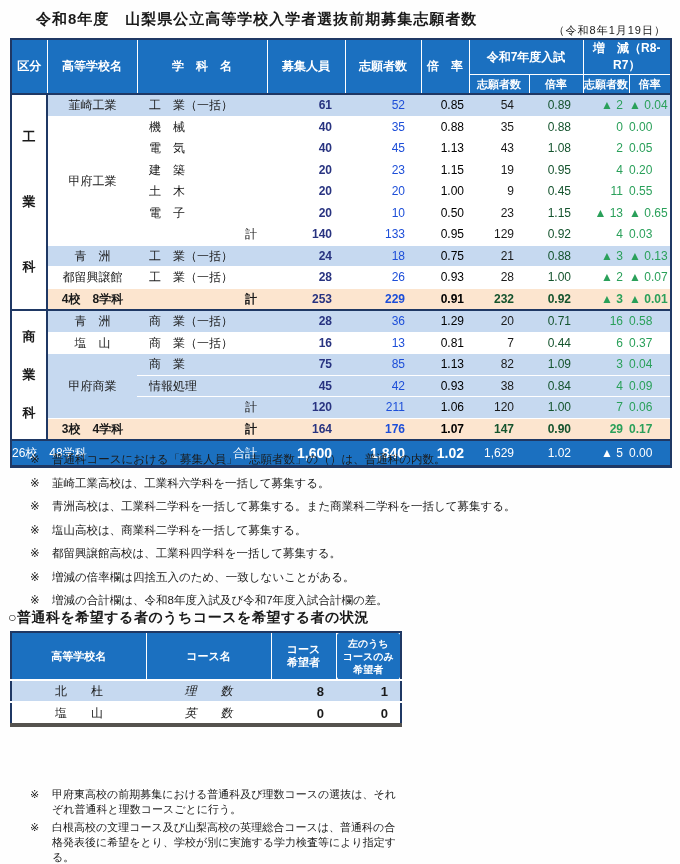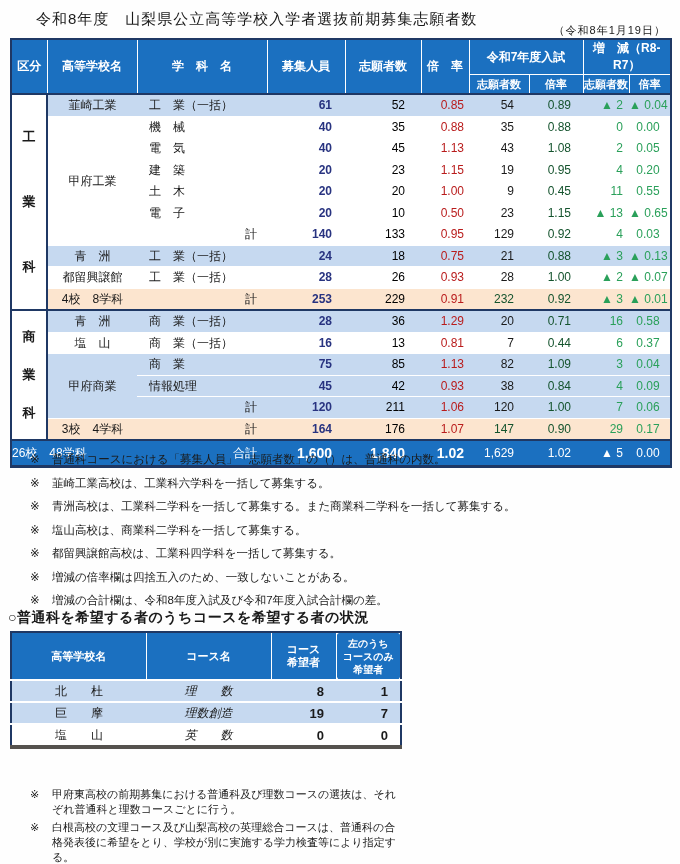--- a/index.html
+++ b/index.html
@@ -1,54 +1,54 @@
 <!DOCTYPE html>
 <html><head>
 <meta charset="utf-8">
 <style>
   html,body{margin:0;padding:0;}
   body{
     width:680px;height:864px;position:relative;background:#fefefe;
     font-family:"Liberation Sans","DejaVu Sans",sans-serif;color:#1a1a1a;
     overflow:hidden;
   }
-  .page-title{position:absolute;top:10px;left:36px;font-size:15px;font-weight:normal;letter-spacing:1px;}
+  .page-title{position:absolute;top:10px;left:36px;font-size:15px;font-weight:bold;letter-spacing:1px;}
   .page-date{position:absolute;top:23px;right:14px;font-size:11px;letter-spacing:1px;}
 
   
   .t1wrap{position:absolute;top:38px;left:10px;}
   table{border-collapse:collapse;table-layout:fixed;}
   .t1{width:660px;border:2px solid #1f3864;border-bottom:3px solid #1f3864;}
   .t1 thead th{
     background:#1b70c0;color:#fff;font-weight:bold;font-size:12px;
     border:1px solid #fff;padding:0;text-align:center;
   }
   .t1 thead tr.h1 th{height:27px;}
   .t1 thead tr.h2 th{height:18px;font-size:11px;}
   .t1 thead{border-bottom:2px solid #1f3864;}
   .t1 td{height:20.5px;padding:0;font-size:12px;line-height:20px;border-top:1px solid #fff;overflow:hidden;white-space:nowrap;}
   tr.r-blue td{background:#c6d9f0;}
   tr.r-white td{background:#ffffff;}
-  tr.r-peach td{background:#fce5cf;}
+  tr.r-peach td{background:#fce5cf;font-weight:bold;}
   tr.sec td{border-top:2px solid #1f3864;}
   .kubun-cell{background:#ffffff !important;border-right:2px solid #1f3864;vertical-align:middle;}
   .vlabel{display:flex;flex-direction:column;justify-content:space-around;align-items:center;
     font-size:13px;font-weight:bold;}
   .school{text-align:center;}
   .sublabel{text-align:center;}
   .dept{text-align:left;padding-left:12px !important;}
   .dept.dright{text-align:right;padding-right:10px !important;padding-left:0 !important;}
   .recruit{color:#283380;font-weight:bold;font-size:13.5px;text-align:right;padding-right:13px !important;}
-  .apps{color:#000000;font-size:14px;text-align:right;padding-right:16px !important;}
-  .ratio{color:#b91c1c;font-size:14px;text-align:right;padding-right:5px !important;}
+  .apps{color:#1d4ed8;font-size:14px;text-align:right;padding-right:16px !important;}
+  .ratio{color:#000000;font-size:14px;text-align:right;padding-right:5px !important;}
   .r7a{font-size:11px;text-align:right;padding-right:15px !important;color:#1a1a1a;}
   .r7r{font-size:11px;text-align:right;padding-right:12px !important;color:#14532d;}
   tr.r-peach .r7a, tr.r-peach .r7r{color:#14532d;}
   .diffa{font-size:11px;text-align:right;padding-right:6px !important;color:#2aa05a;}
-  .diffr{font-size:11px;text-align:center;padding-right:3px !important;color:#2aa05a;}
+  .diffr{font-size:11px;text-align:left;padding-right:3px !important;color:#2aa05a;}
   tr.r-total td{background:#1b70c0;color:#fff !important;border-top:2px solid #1f3864;height:24px;}
   tr.r-total .recruit,tr.r-total .apps,tr.r-total .ratio{color:#fff;font-size:14px;font-weight:bold;}
   tr.r-total .r7a,tr.r-total .r7r,tr.r-total .diffa,tr.r-total .diffr{color:#fff;}
   tr.r-total .total-label{font-size:12px;}
   tr.r-total .dept{text-align:right;padding-right:10px !important;padding-left:0 !important;}
 
   
   .notes1{position:absolute;top:448px;left:30px;width:630px;font-size:11.5px;}
   .notes1 .note{display:flex;line-height:23.5px;}
   .notes2{position:absolute;top:787px;left:30px;width:370px;font-size:11px;}
@@ -361,26 +361,20 @@
 希望者</th>
       </tr>
     </thead>
     <tbody>
         <tr class="r-blue">
           <td class="school2">北　　杜</td>
           <td class="course">理　　数</td>
           <td class="cv">8</td>
           <td class="cv">1</td>
         </tr>
-        <tr class="r-blue">
-          <td class="school2">巨　　摩</td>
-          <td class="course">理数創造</td>
-          <td class="cv">19</td>
-          <td class="cv">7</td>
-        </tr>
         <tr class="r-white">
           <td class="school2">塩　　山</td>
           <td class="course">英　　数</td>
           <td class="cv">0</td>
           <td class="cv">0</td>
         </tr>
       </tbody>
   </table>
 </div>
 

